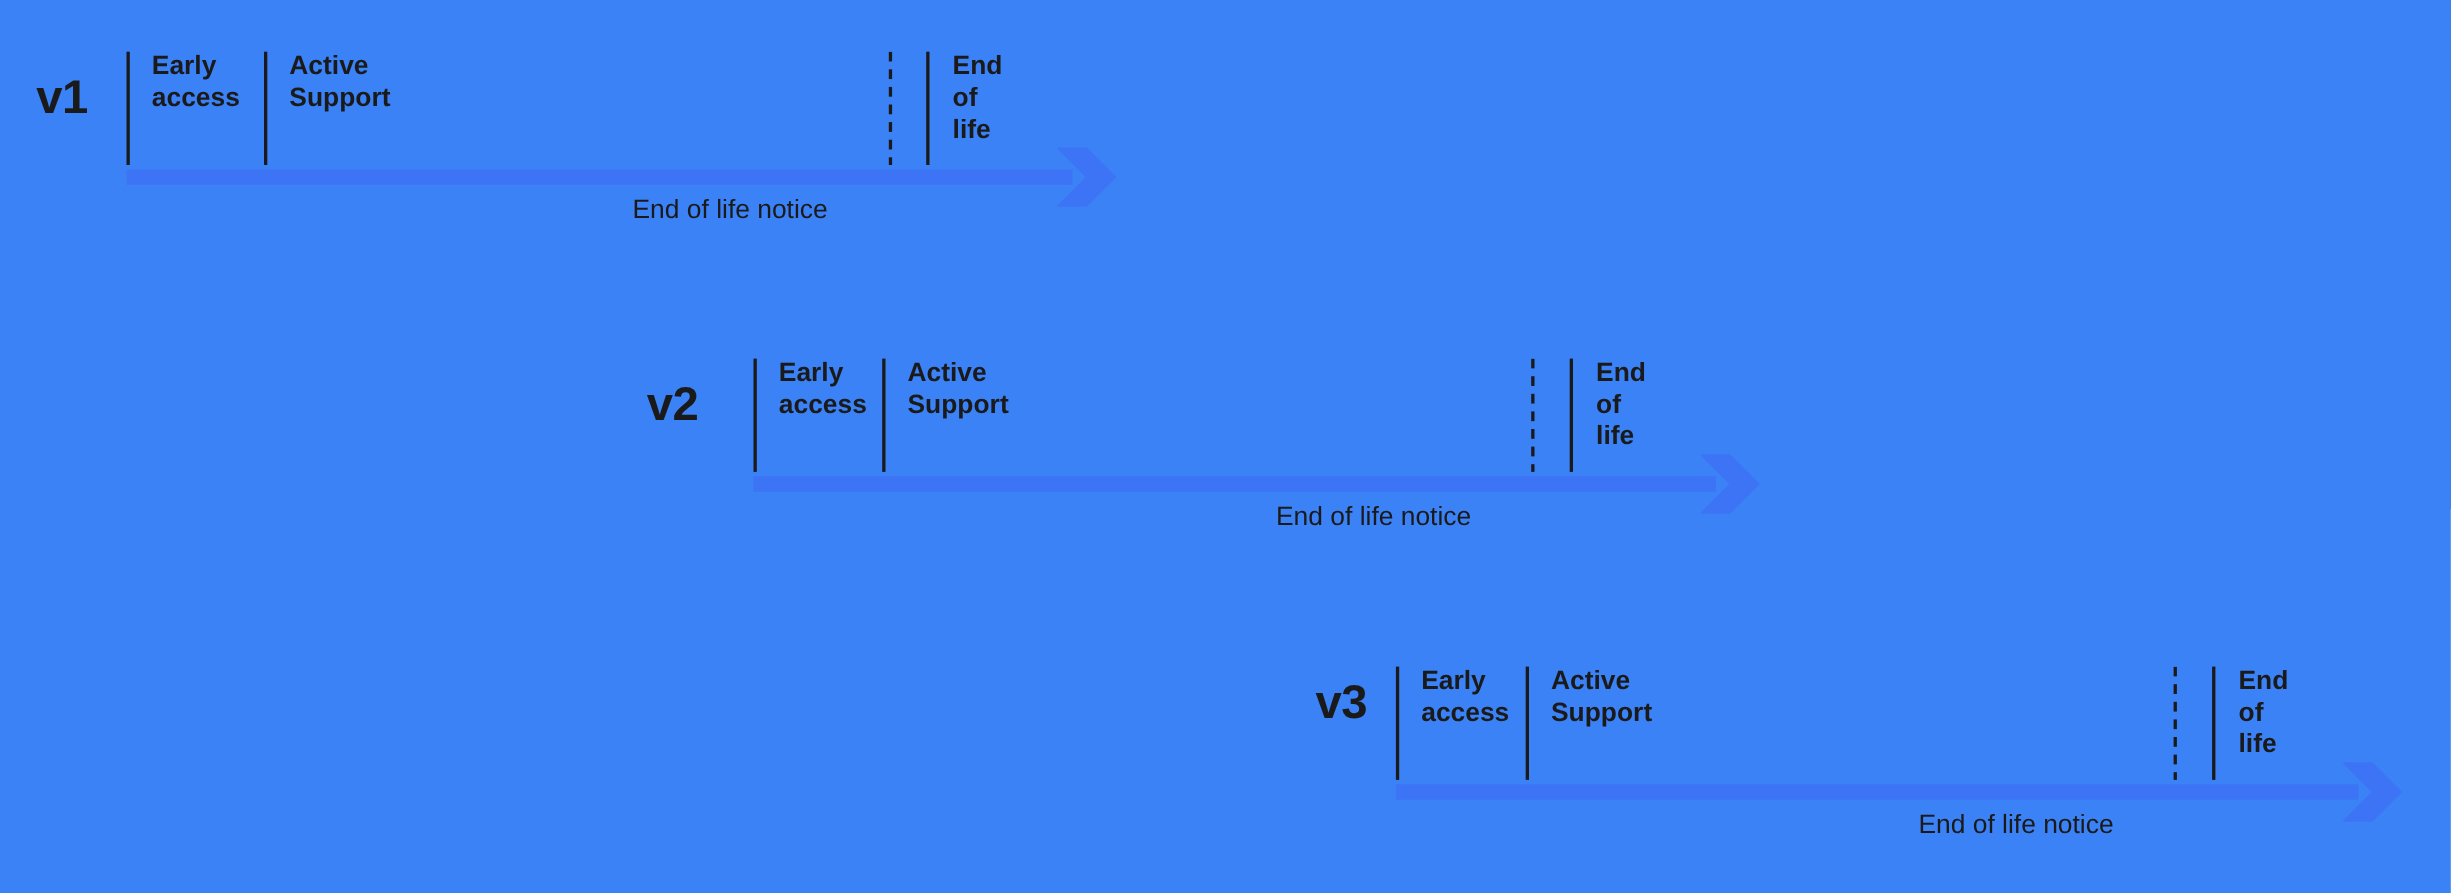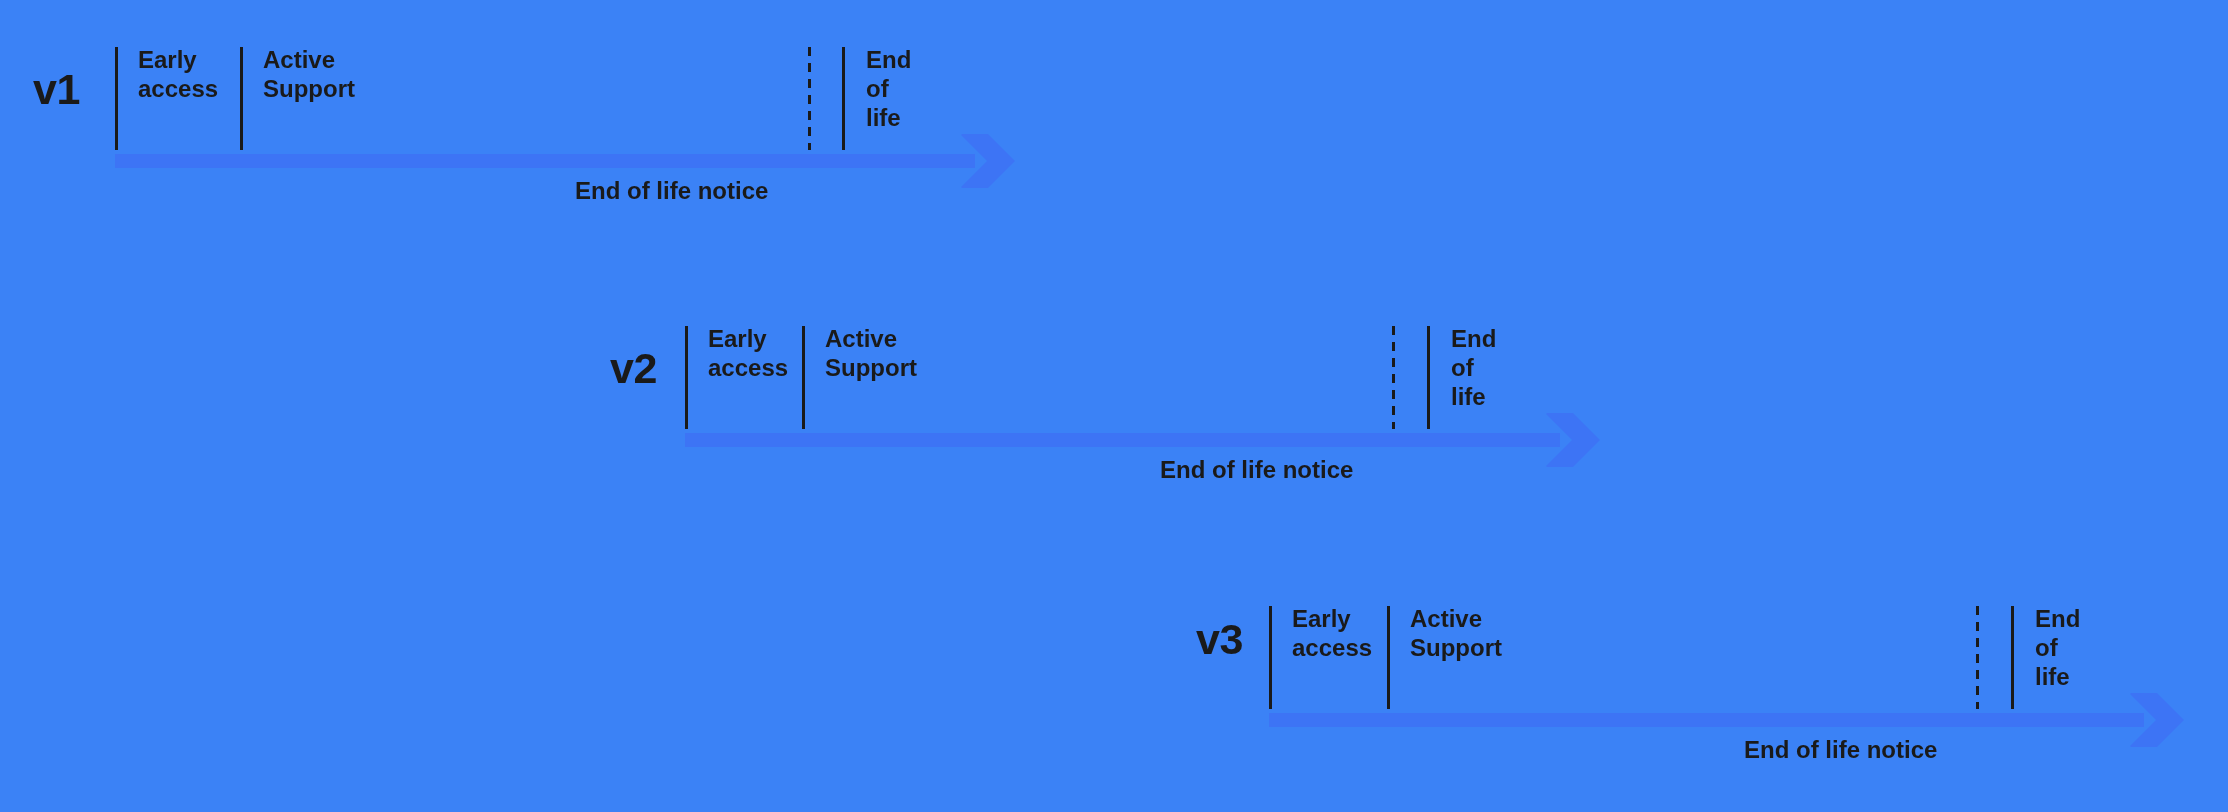--- a/index.html
+++ b/index.html
@@ -78,21 +78,21 @@
   
   .arrow-head {
     position: absolute;
     display: block;
   }
 
   
   .notice-label {
     position: absolute;
     font-size: 24px;
-    font-weight: bold;
+    font-weight: normal;
     color: #1a1a1a;
     line-height: 29px;
     white-space: nowrap;
   }
 </style>
 </head>
 <body style="background: rgb(255, 255, 255);">
 
 <div id="canvas">
 
@@ -119,21 +119,21 @@
 
     <svg class="arrow-head" style="left:953px; top:134px;" width="66" height="54" viewBox="0 0 66 54">
       <path d="M 14 0 L 0 14 L 26 40 L 0 66 L 14 80 L 54 40 Z" transform="translate(8,-13) scale(1)" fill="#3d74f5"></path>
     </svg>
 
     <div class="notice-label" style="left:575px; top:176px;">End of life notice</div>
   </div>
 
   <div class="timeline-row">
 
-    <div class="version-label" style="left:610px; top:347px;">v2</div>
+    <div class="version-label" style="left:588px; top:347px;">v2</div>
 
     <div class="tick-solid" style="left: 685px; top: 326px; height: 103px; background: rgb(26, 26, 26);"></div>
 
     <div class="phase-label" style="left:708px; top:324px; width:110px;">Early
 access</div>
 
     <div class="tick-solid" style="left: 802px; top: 326px; height: 103px; background: rgb(26, 26, 26);"></div>
 
     <div class="phase-label" style="left:825px; top:324px;">Active Support</div>
 

